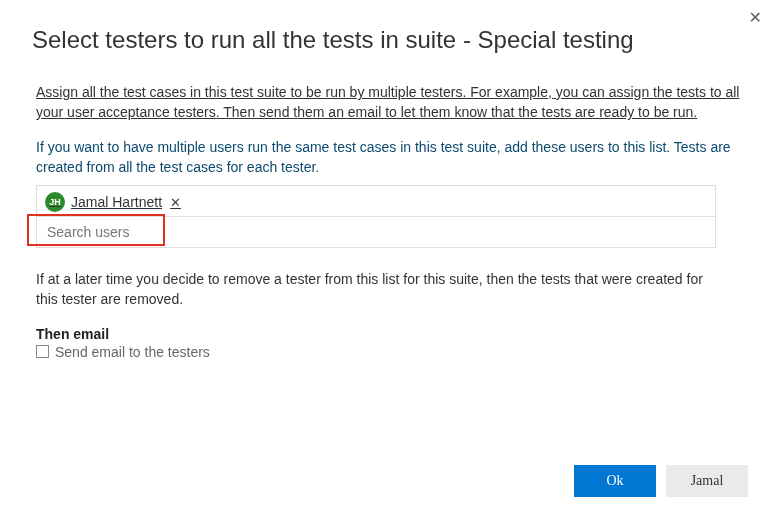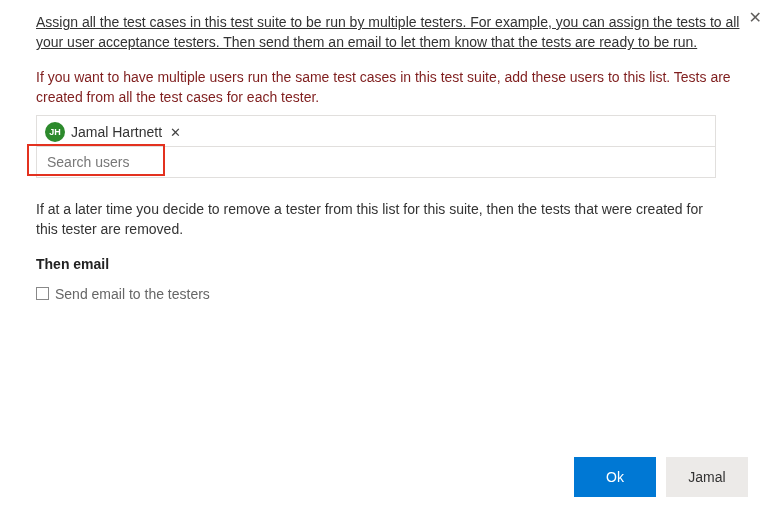--- a/index.html
+++ b/index.html
@@ -42,40 +42,41 @@
     text-decoration: underline;
   }
   .section-head {
     font-weight: 700;
     font-size: 14px;
     color: #222;
     margin-bottom: 2px;
   }
   .section-sub {
     font-size: 14px;
-    color: #7f1d1d;
+    color: #0c4a6e;
     line-height: 1.45;
     margin-bottom: 8px;
   }
   .user-box {
     border: 1px solid #e1dfdd;
     width: 680px;
   }
   .chip-row {
     padding: 6px 8px 4px 8px;
     display: flex;
     gap: 6px;
     align-items: center;
   }
   .chip {
     display: inline-flex;
     align-items: center;
     gap: 6px;
     font-size: 14px;
     color: #333;
+    text-decoration: underline;
   }
   .avatar {
     width: 20px; height: 20px;
     border-radius: 50%;
     background: #2c8a2c;
     color: #fff;
     font-size: 9px;
     font-weight: 600;
     display: flex;
     align-items: center;
@@ -114,63 +115,64 @@
     color: #333;
     line-height: 1.45;
     margin-top: 21px;
     margin-bottom: 16px;
     width: 690px;
   }
   .check-row {
     display: flex;
     align-items: center;
     gap: 6px;
-    margin-top: 14px;
+    margin-top: 2px;
   }
   .checkbox {
     width: 13px; height: 13px;
     border: 1px solid #888;
     background: #fff;
     cursor: pointer;
     flex-shrink: 0;
   }
   .check-label {
     font-size: 14px;
     color: #666;
   }
   .footer {
     position: absolute;
     bottom: 20px; right: 28px;
     display: flex;
     gap: 10px;
   }
   .btn {
     min-width: 82px;
-    height: 40px;
+    height: 32px;
     font-size: 14px;
     border: none;
     cursor: pointer;
-    font-family: Liberation Sans, sans-serif;
+    font-family: Liberation Serif, serif;
   }
   .btn-primary {
     background: #0078d4;
     color: #fff;
   }
   .btn-secondary {
     background: #eceae8;
     color: #333;
   }
 </style>
 </head>
 <body>
 
 <div class="dialog">
 
   <div class="close-x">✕</div>
 
+  <div class="title">Select testers to run all the tests in suite - Special testing</div>
 
   <div class="content">
 
     <div class="desc">Assign all the test cases in this test suite to be run by multiple testers. For example, you can assign the tests to all your user acceptance testers. Then send them an email to let them know that the tests are ready to be run.</div>
 
     <div class="section-sub">If you want to have multiple users run the same test cases in this test suite, add these users to this list. Tests are created from all the test cases for each tester.</div>
 
     <div class="user-box">
       <div class="chip-row">
         <div class="chip">

